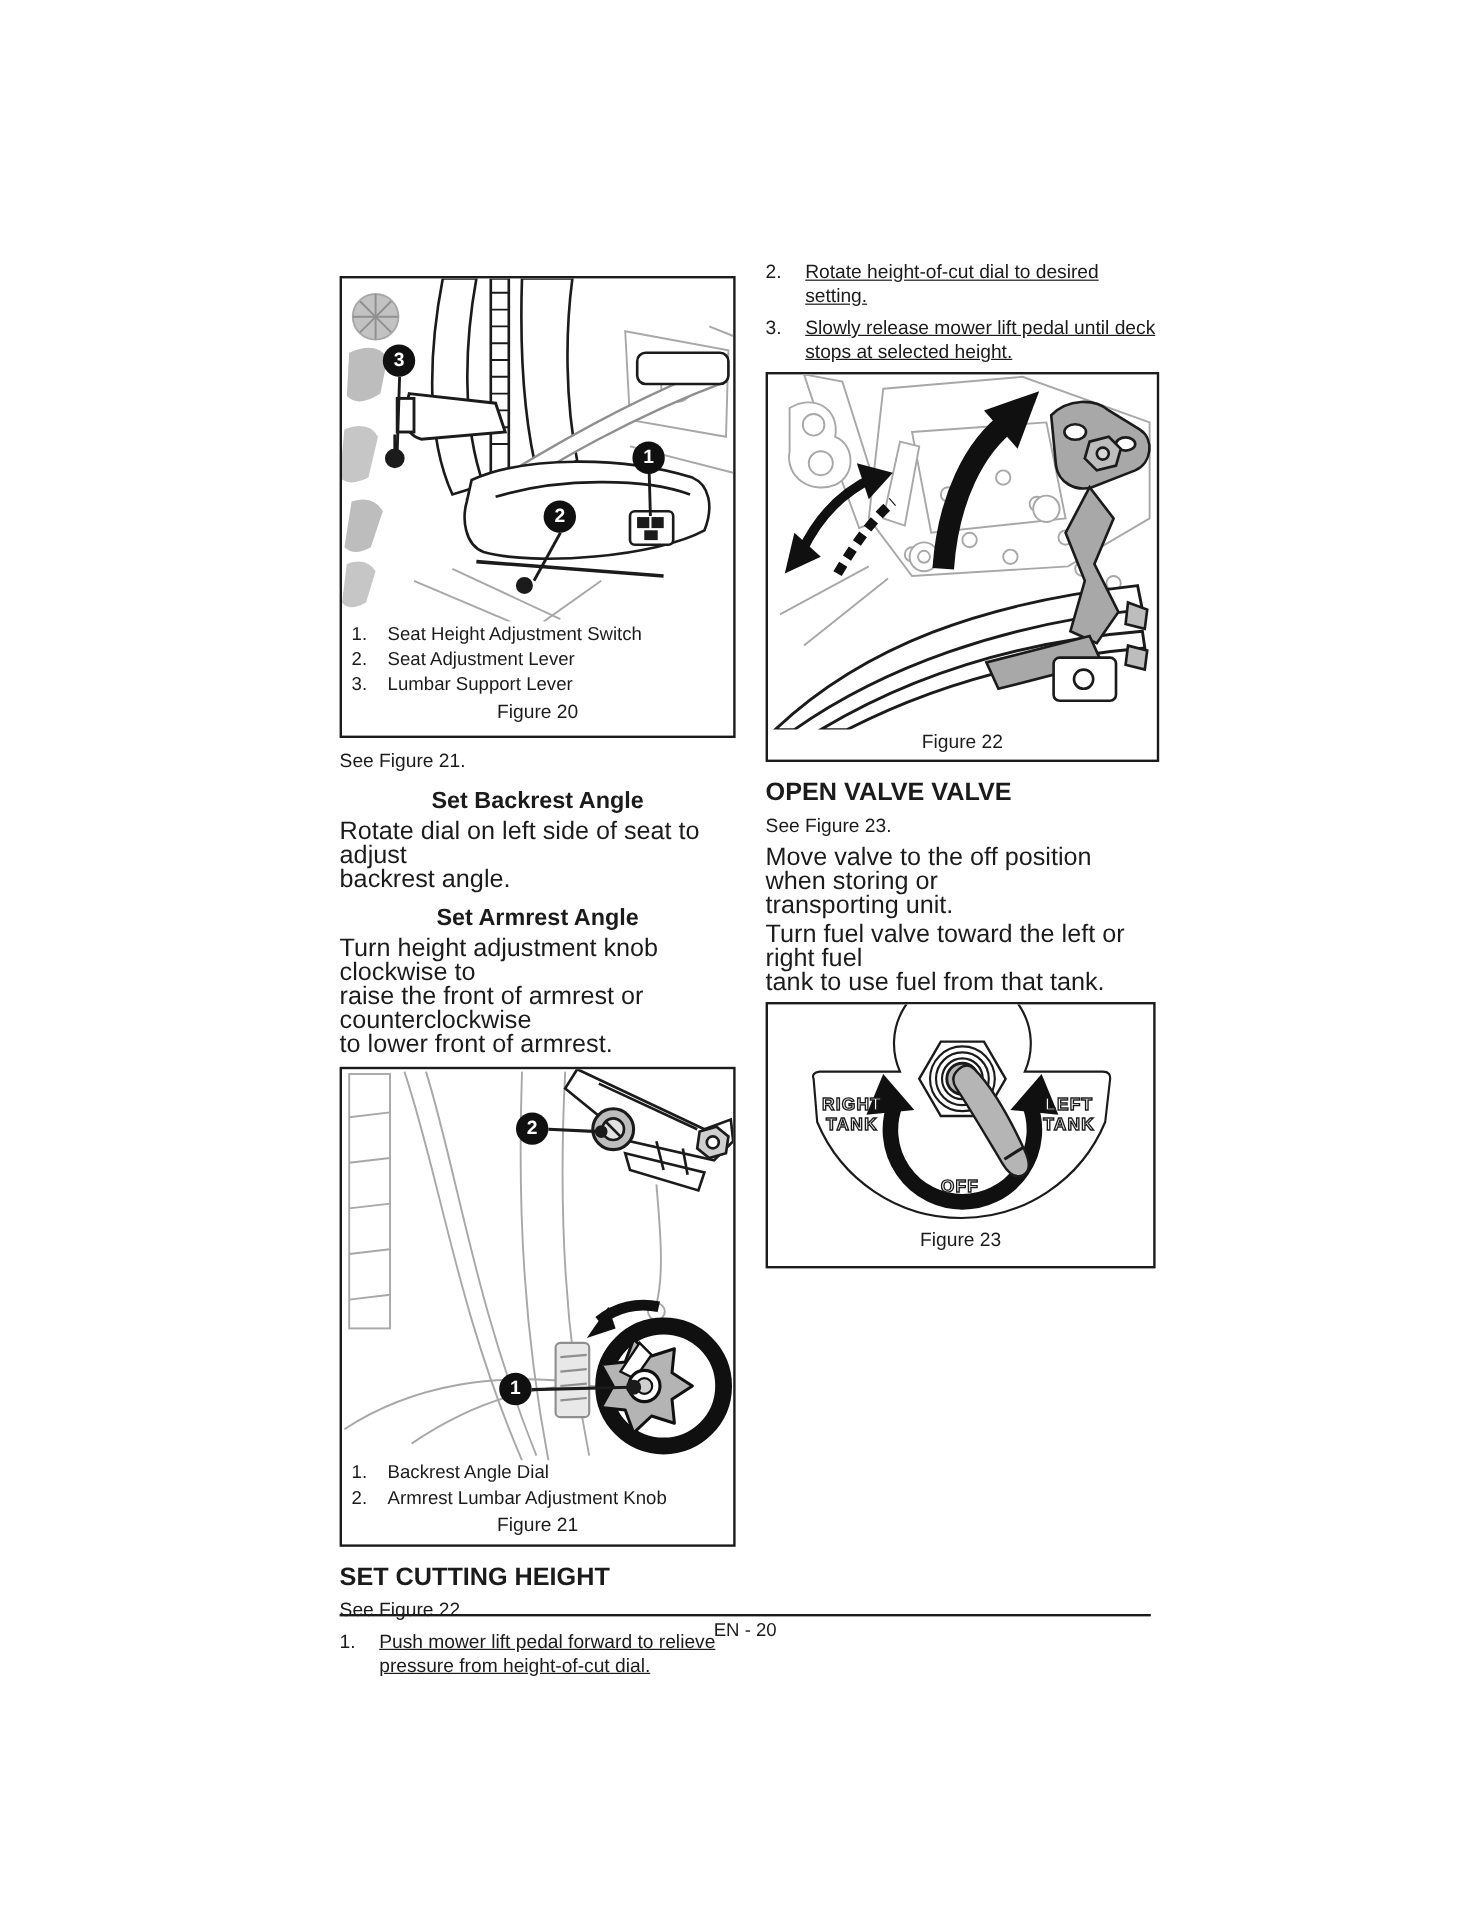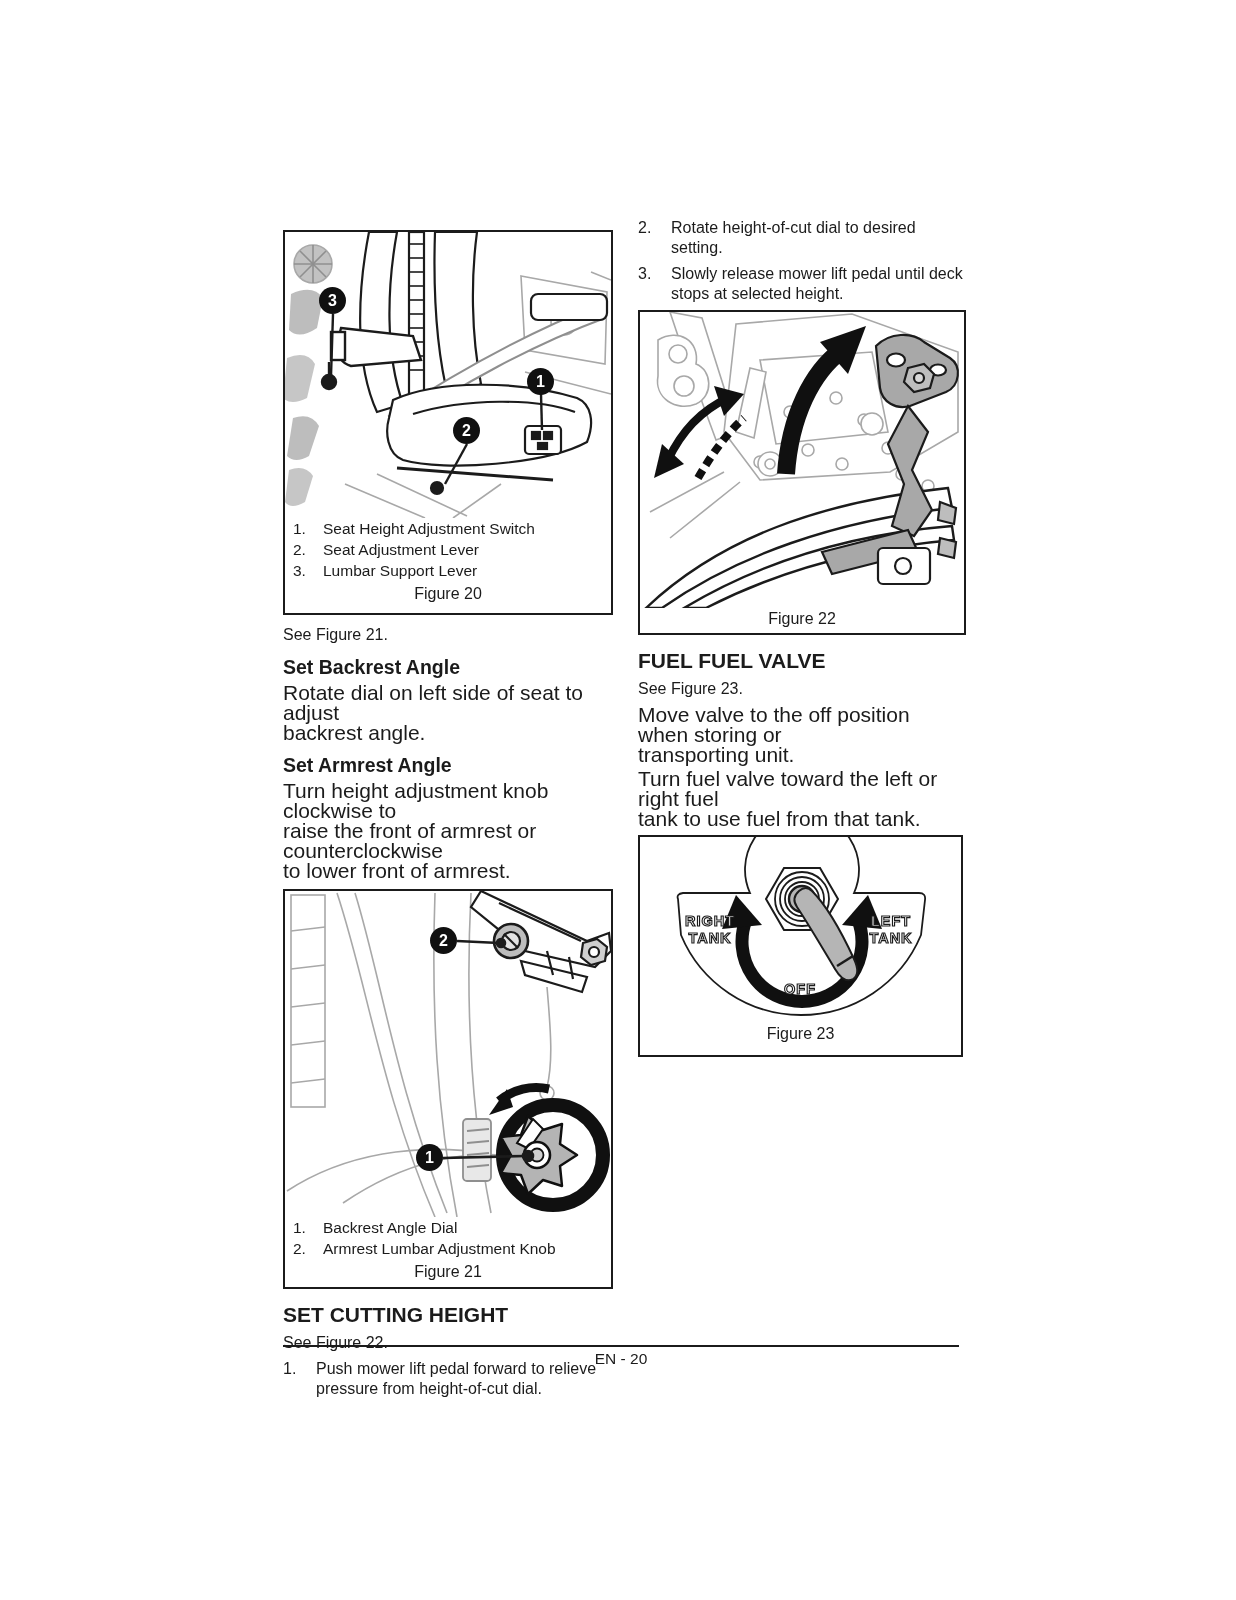--- a/index.html
+++ b/index.html
@@ -18,27 +18,27 @@
   .fig22{width:328px;height:325px;margin-top:6px;}
   .fig23{width:325px;height:222px;}
 
   .fig-art{display:block;}
   .fig-caption{text-align:center;font-size:16px;line-height:22px;}
   .legend{padding:0 0 2px 8px;font-size:15.5px;line-height:21px;}
   .legend-row{display:flex;}
   .legend-num{width:30px;flex:none;}
 
   .see{font-size:16px;line-height:20px;margin:10px 0 0 0;}
-  .sub-head{font-size:19.5px;font-weight:bold;margin:10px 0 4px 0;line-height:24px;}
+  .sub-head{font-size:19.5px;font-weight:bold;margin:10px 0 4px 0;line-height:24px;text-align:center;}
   .main-head{font-size:21px;font-weight:bold;margin:13px 0 5px 0;line-height:26px;}
   .body-text{font-size:21px;line-height:20px;margin:4px 0 0 0;white-space:pre-line;}
   .step{display:flex;font-size:16px;line-height:20px;margin-top:6px;}
   .step:first-child{margin-top:0;}
   .step-num{width:33px;flex:none;}
-  .step-text{white-space:pre-line;}
+  .step-text{white-space:pre-line;text-decoration:underline;}
 
   .callout{
     position:absolute;width:27px;height:27px;border-radius:50%;background:#101010;
     color:#fff;font-size:16px;font-weight:bold;display:flex;align-items:center;
     justify-content:center;z-index:3;
   }
   .valve-label{
     position:absolute;font-weight:bold;font-size:14.5px;line-height:17px;
     letter-spacing:1px;text-align:center;white-space:pre-line;color:#fff;
     -webkit-text-stroke:1.15px #1b1b1b;z-index:2;
@@ -302,21 +302,21 @@
           <path d="M182,240 L268,218 L278,240 L192,262 Z"></path>
           <polygon points="300,190 316,196 314,212 298,208" fill="#bdbdbd"></polygon>
           <polygon points="300,226 316,230 314,246 298,242" fill="#bdbdbd"></polygon>
         </g>
         <rect x="238" y="236" width="52" height="36" rx="5" fill="#ffffff" stroke="#1b1b1b" stroke-width="2.2"></rect>
         <circle cx="263" cy="254" r="8" fill="#ffffff" stroke="#1b1b1b" stroke-width="2.2"></circle>
       </svg>
       <div class="fig-caption">Figure 22</div>
     </div>
 
-    <h2 class="main-head">FUEL FUEL VALVE</h2>
+    <h2 class="main-head">OPEN VALVE VALVE</h2>
     <p class="see" style="margin-top:2px;">See Figure 23.</p>
     <p class="body-text" style="margin-top:6px;">Move valve to the off position when storing or
 transporting unit.</p>
     <p class="body-text">Turn fuel valve toward the left or right fuel
 tank to use fuel from that tank.</p>
 
     <div class="figure-box fig23" style="margin-top:6px;">
       <svg class="fig-art" width="321" height="186" viewBox="0 0 321 186">
 
         <path d="M38,62 Q36,57 43,56 L110,56 A 57 57 0 1 1 214,56 L279,56 Q286,56 285,63 L281,98 A 130 130 0 0 1 41,98 Z" fill="#ffffff" stroke="#1b1b1b" stroke-width="1.8"></path>

